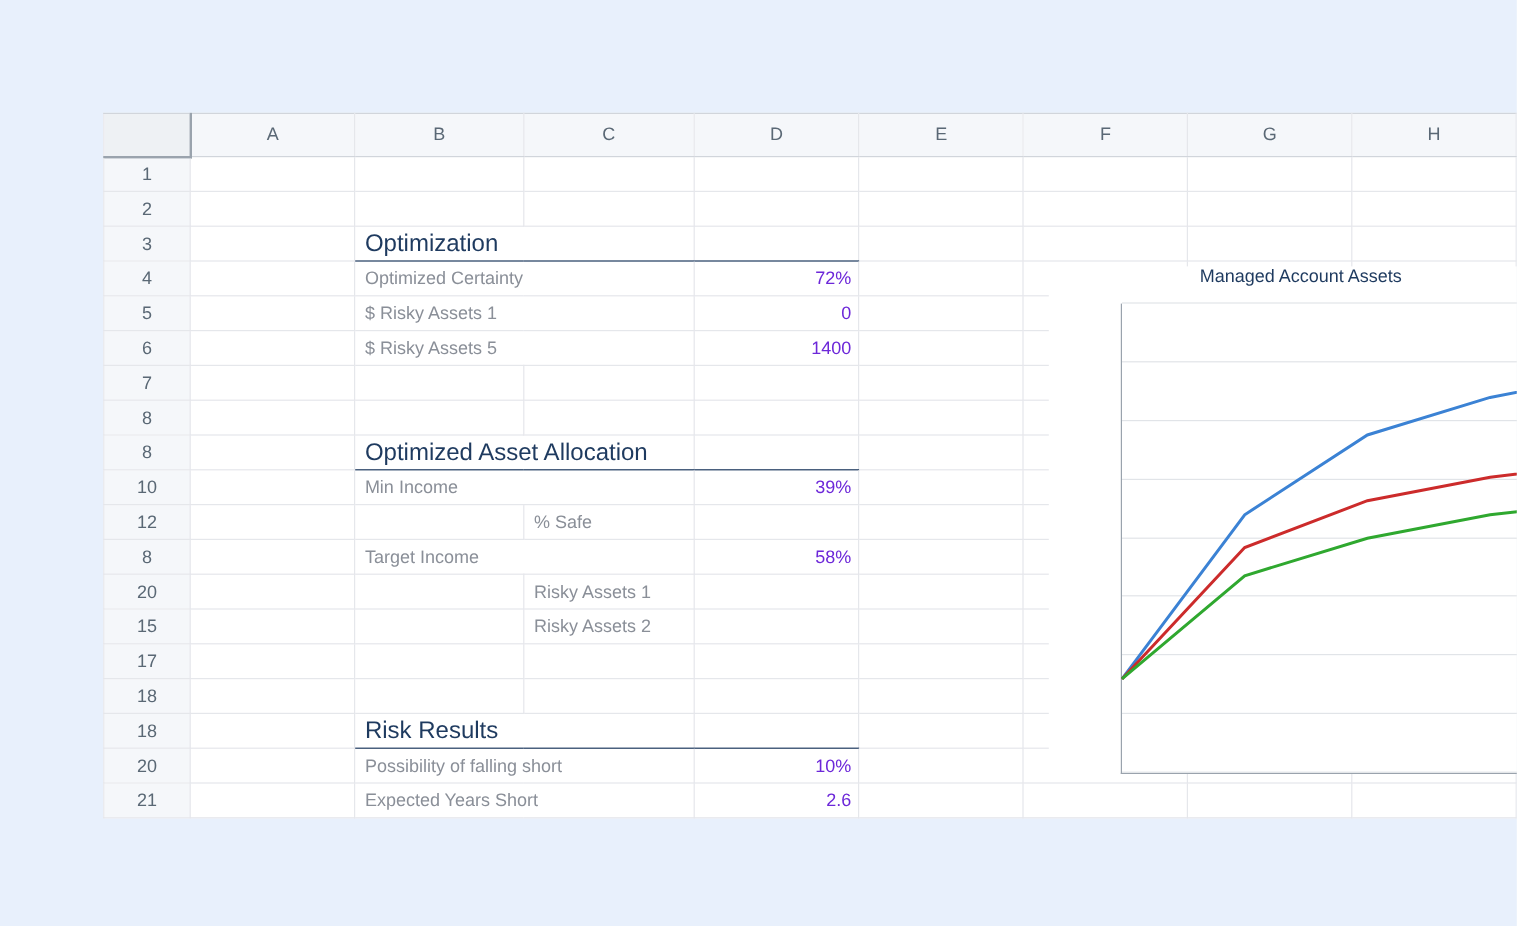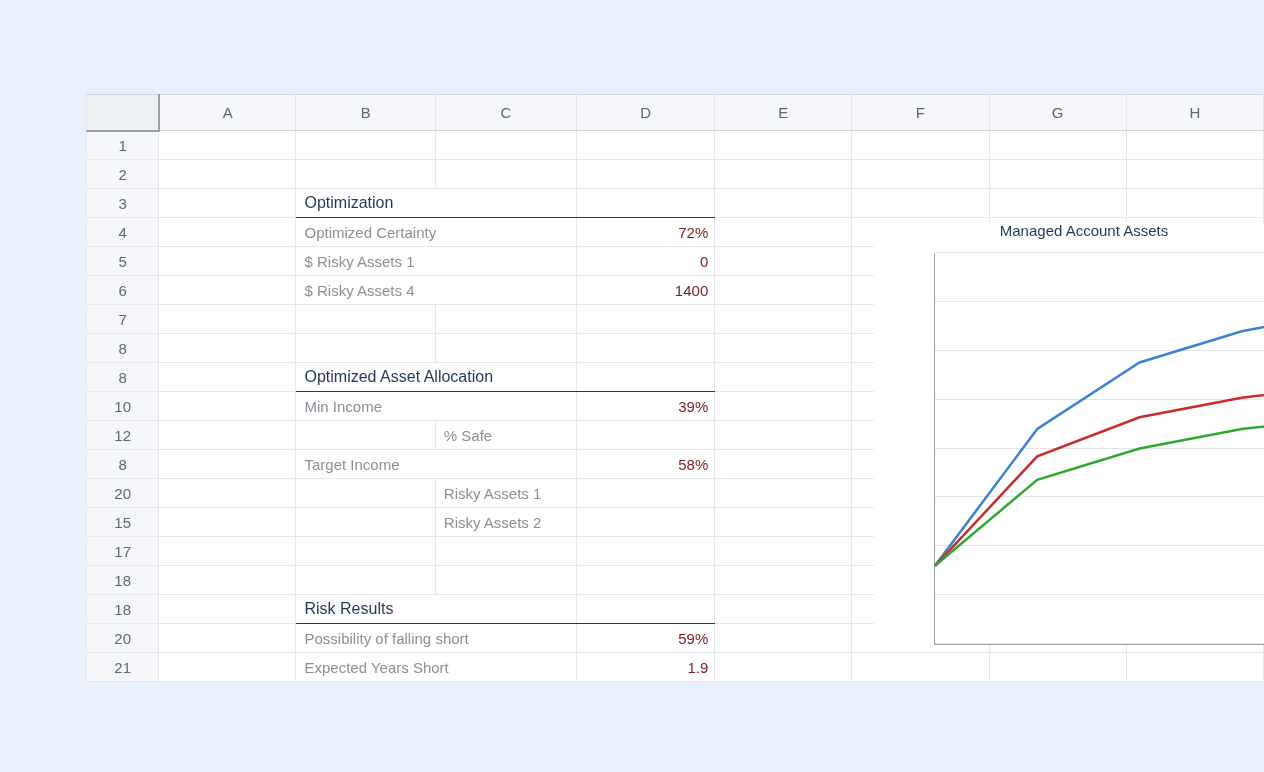--- a/index.html
+++ b/index.html
@@ -61,33 +61,33 @@
   .col-D { width: 142px; }
   .col-E { width: 142px; }
   .col-F { width: 142px; }
   .col-G { width: 142px; }
   .col-H { width: 142px; }
 
   td.section-title {
     color: #1e3a5f;
     font-weight: 500;
     border-bottom: 1.5px solid #1e3a5f !important;
-    font-size: 16px;
+    font-size: 20px;
   }
   td.label {
     color: #8a8f98;
     font-weight: 400;
   }
   td.label-indent {
     color: #8a8f98;
     font-weight: 400;
     padding-left: 8px;
   }
   td.value-right {
-    color: #7f1d1d;
+    color: #6d28d9;
     text-align: right;
     padding-right: 6px;
   }
   td.value-right.under-section {
     border-bottom: 1.5px solid #1e3a5f !important;
   }
 
   
   .chart-wrap {
     position: absolute;
@@ -207,21 +207,21 @@
           <td class="label" colspan="2">$ Risky Assets 1</td>
           <td class="value-right">0</td>
           <td></td>
           <td></td>
           <td></td>
           <td></td>
         </tr>
         <tr>
           <th class="rowhdr">6</th>
           <td></td>
-          <td class="label" colspan="2">$ Risky Assets 4</td>
+          <td class="label" colspan="2">$ Risky Assets 5</td>
           <td class="value-right">1400</td>
           <td></td>
           <td></td>
           <td></td>
           <td></td>
         </tr>
         <tr>
           <th class="rowhdr">7</th>
           <td></td>
           <td></td>
@@ -335,31 +335,31 @@
           <td class="value-right under-section"></td>
           <td></td>
           <td></td>
           <td></td>
           <td></td>
         </tr>
         <tr>
           <th class="rowhdr">20</th>
           <td></td>
           <td class="label" colspan="2">Possibility of falling short</td>
-          <td class="value-right">59%</td>
+          <td class="value-right">10%</td>
           <td></td>
           <td></td>
           <td></td>
           <td></td>
         </tr>
         <tr>
           <th class="rowhdr">21</th>
           <td></td>
           <td class="label" colspan="2">Expected Years Short</td>
-          <td class="value-right">1.9</td>
+          <td class="value-right">2.6</td>
           <td></td>
           <td></td>
           <td></td>
           <td></td>
         </tr>
       </tbody>
   </table>
 </div>
 
 <div class="chart-wrap">

